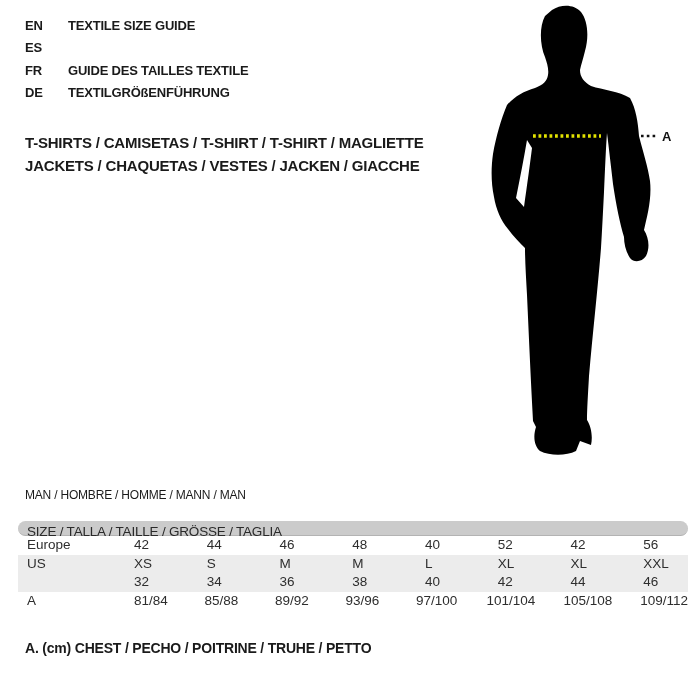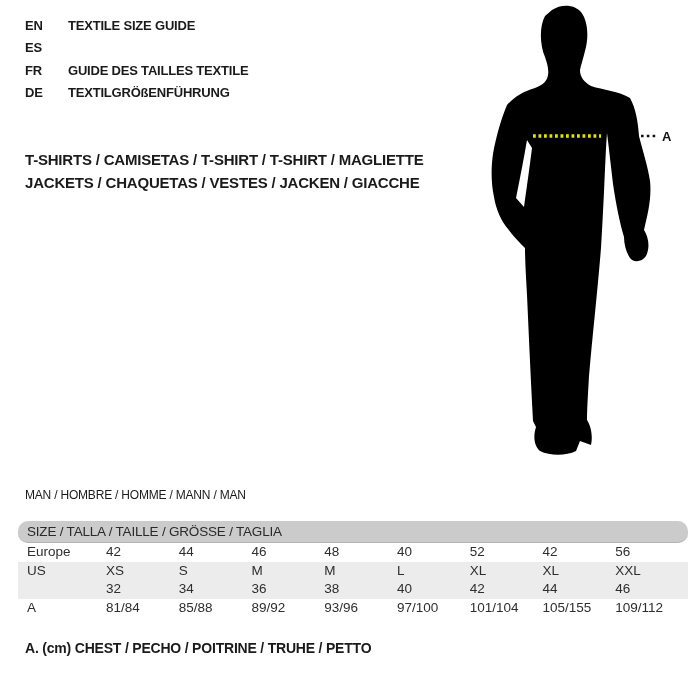--- a/index.html
+++ b/index.html
@@ -5,30 +5,30 @@
   html,body{margin:0;padding:0;background:#fff;}
   .canvas{
     position:relative;width:700px;height:700px;background:#ffffff;
     font-family:"Liberation Sans",sans-serif;color:#1a1a1a;overflow:hidden;
   }
   
   .lang-block{position:absolute;left:25px;top:15px;}
   .lang-row{display:flex;line-height:22.3px;font-weight:bold;font-size:13px;letter-spacing:-0.2px;}
   .lang-code{width:43px;}
   
-  .cat-block{position:absolute;left:25px;top:148px;font-weight:bold;font-size:15px;line-height:23px;letter-spacing:-0.2px;}
+  .cat-block{position:absolute;left:25px;top:131px;font-weight:bold;font-size:15px;line-height:23px;letter-spacing:-0.2px;}
   
   .figure{position:absolute;left:440px;top:0;}
   
   .section-title{position:absolute;left:25px;top:488px;font-weight:normal;font-size:12px;letter-spacing:-0.2px;}
   
   .size-table{position:absolute;left:18px;top:521px;width:670px;font-size:13.5px;color:#2e2e2e;}
-  .t-header{height:22px;line-height:21px;background:#cbcbcb;border-bottom:1px solid #b3b3b3;
+  .t-header{height:15px;line-height:21px;background:#cbcbcb;border-bottom:1px solid #b3b3b3;
     padding-left:9px;box-sizing:border-box;color:#2a2a2a;letter-spacing:-0.2px;border-radius:10px;}
-  .t-row{display:flex;height:18.5px;line-height:18.5px;align-items:center;}
+  .t-row{display:flex;height:18.5px;line-height:18.5px;align-items:center;gap:28px;}
   .t-row.stripe{background:#ececec;}
   .t-label{width:88px;padding-left:9px;box-sizing:border-box;}
   .t-cell{flex:1;}
   
   .footnote{position:absolute;left:25px;top:640px;font-weight:bold;font-size:14px;letter-spacing:-0.2px;}
 </style>
 </head>
 <body>
 
 <div class="canvas">
@@ -141,20 +141,20 @@
     </div>
 
     <div class="t-row">
       <div class="t-label">A</div>
       <div class="t-cell">81/84</div>
       <div class="t-cell">85/88</div>
       <div class="t-cell">89/92</div>
       <div class="t-cell">93/96</div>
       <div class="t-cell">97/100</div>
       <div class="t-cell">101/104</div>
-      <div class="t-cell">105/155</div>
+      <div class="t-cell">105/108</div>
       <div class="t-cell">109/112</div>
     </div>
   </div>
 
   <div class="footnote">A. (cm) CHEST / PECHO / POITRINE / TRUHE / PETTO</div>
 
 </div>
 
 </body></html>

